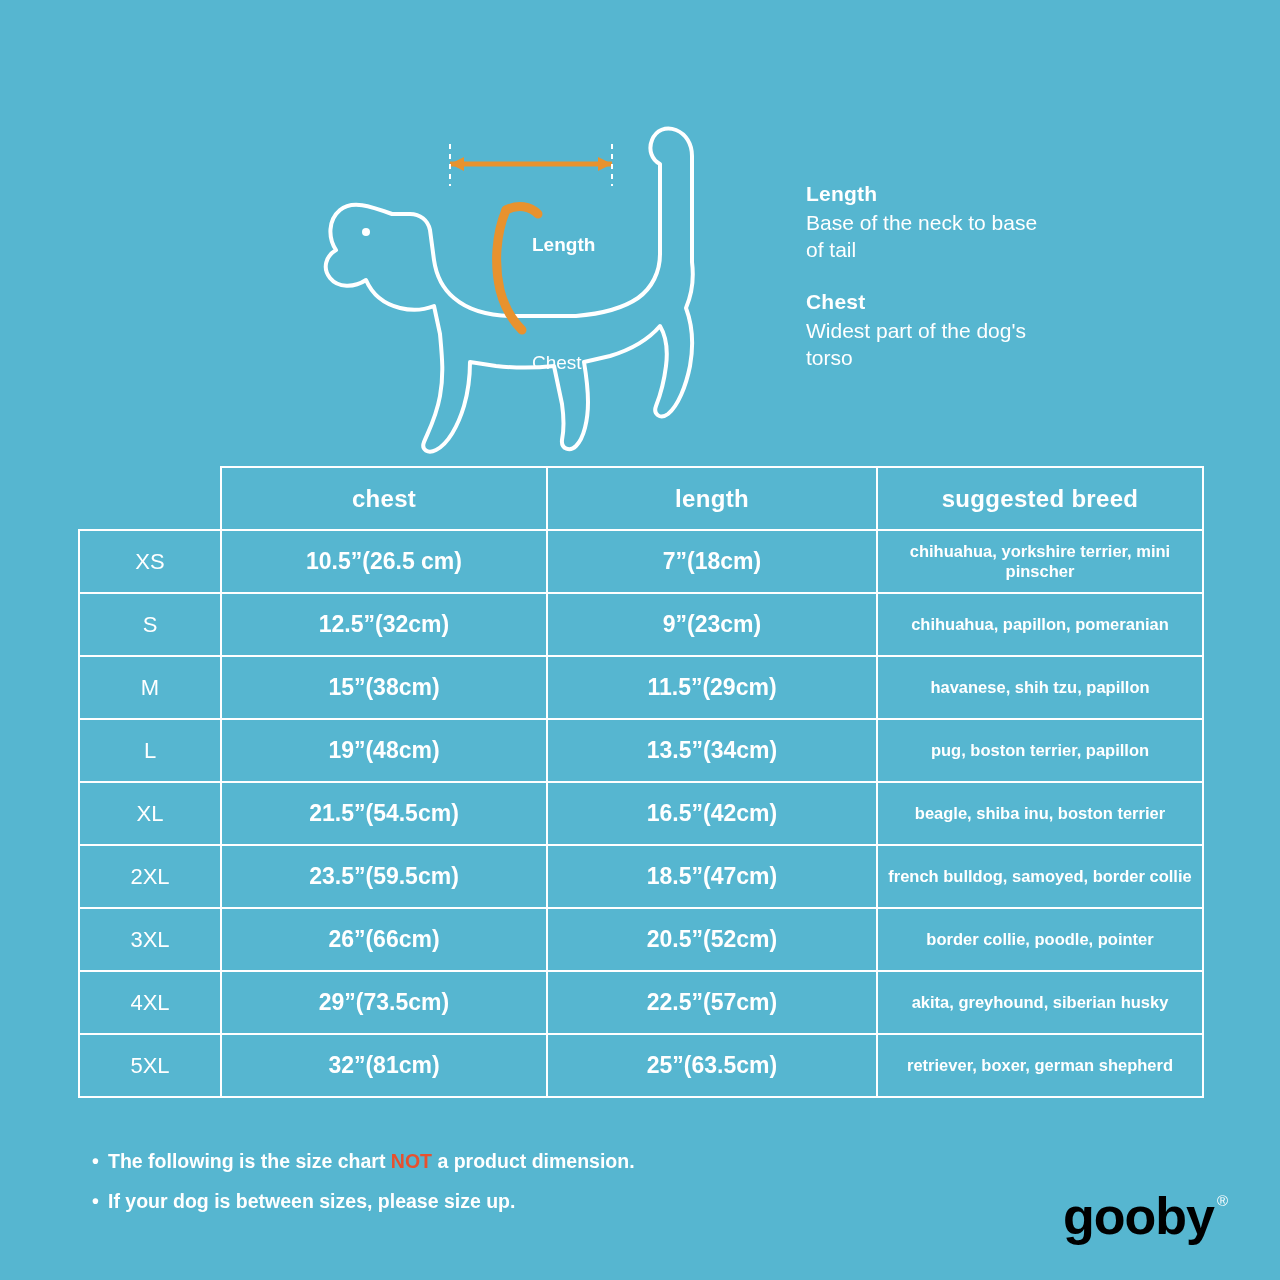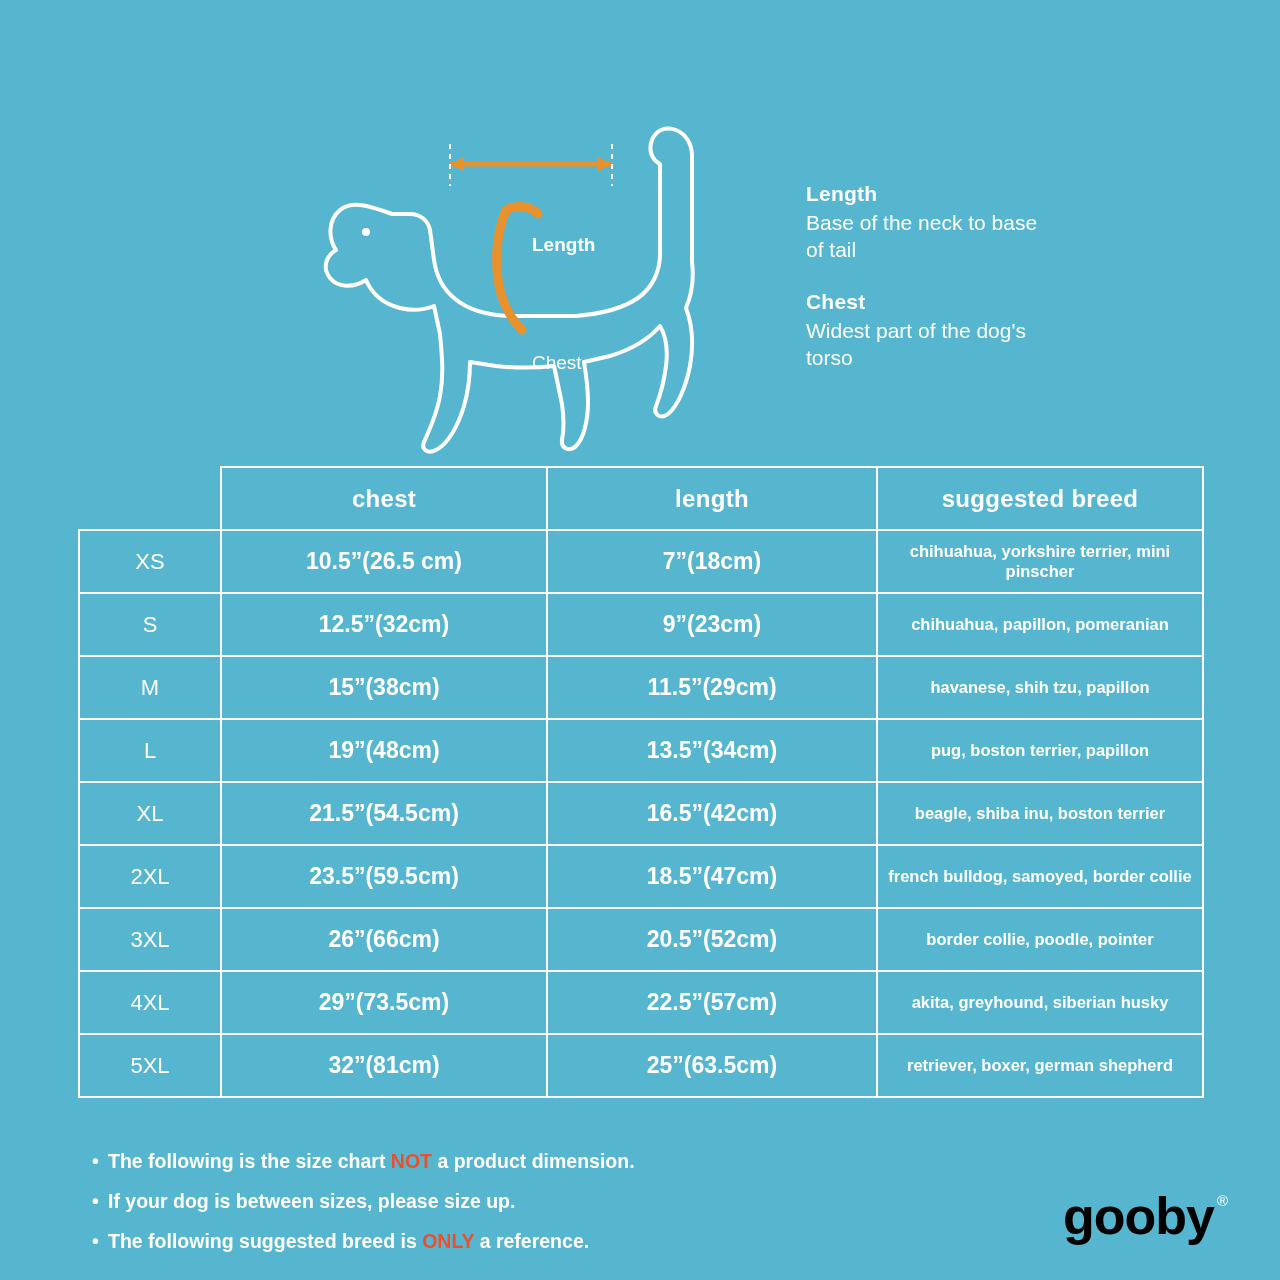--- a/index.html
+++ b/index.html
@@ -334,23 +334,20 @@
     </table>
   </div>
 
   <div class="notes">
     <div class="note">
       <span class="bullet">•</span><span>The following is  the size chart </span><span class="hl">NOT</span><span> a product dimension.</span>
     </div>
     <div class="note">
       <span class="bullet">•</span><span>If your dog is between sizes, please size up.</span><span class="hl"></span><span></span>
     </div>
-    <div class="note">
-      <span class="bullet">•</span><span>The following suggested breed is </span><span class="hl">ONLY</span><span> a reference.</span>
-    </div>
   </div>
 
   <div class="logo">
     <span class="logo-text">gooby</span>
     <span class="logo-reg">®</span>
   </div>
 
 </div>
 
 </body></html>

